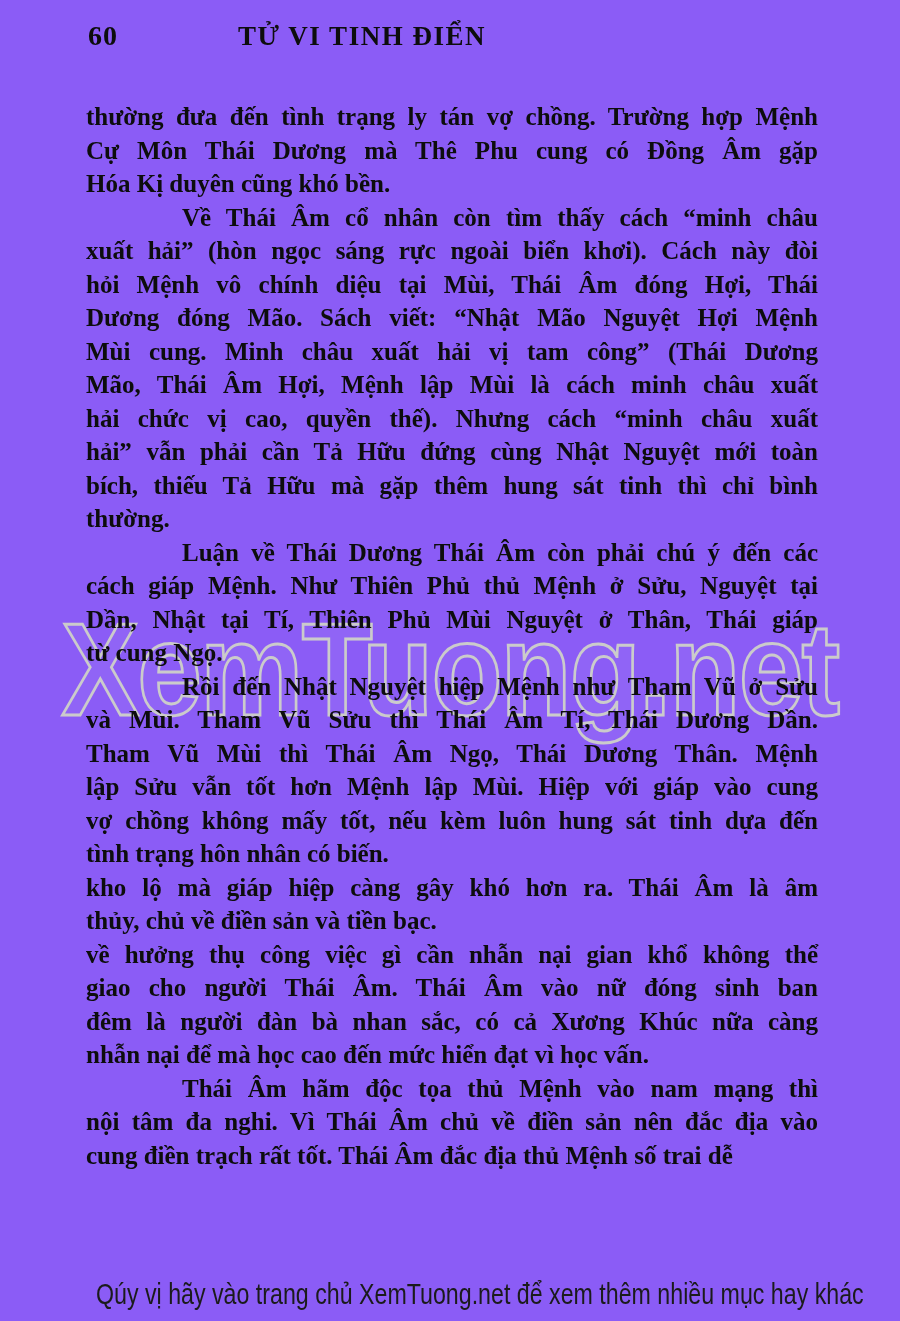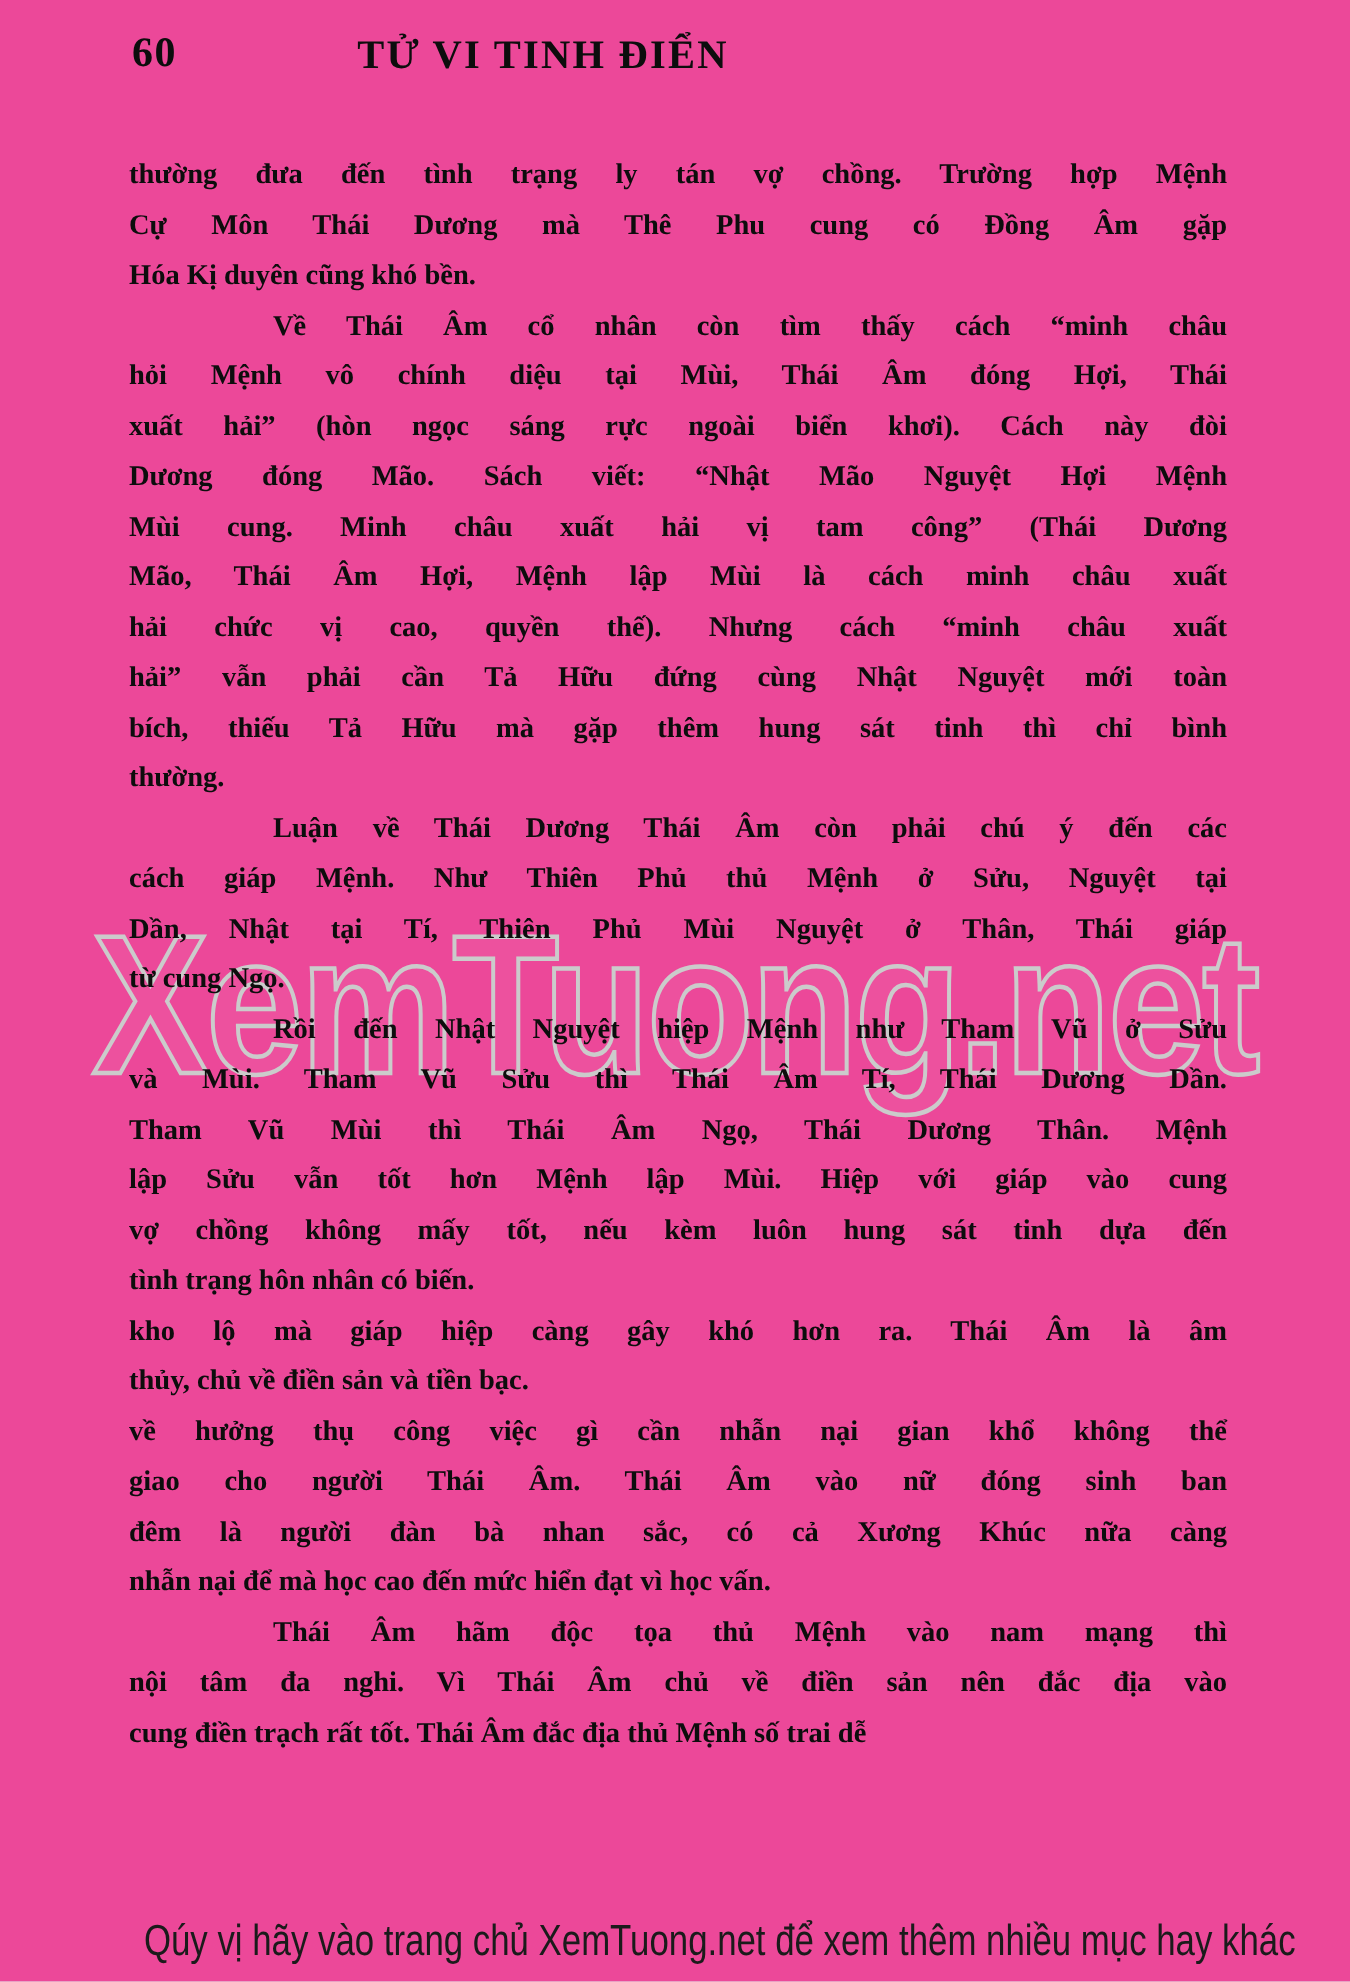--- a/index.html
+++ b/index.html
@@ -5,21 +5,21 @@
   html, body {
     margin: 0;
     padding: 0;
     background: #e8e8e8;
   }
   .page {
     position: relative;
     width: 900px;
     height: 1321px;
     margin: 0 auto;
-    background: #ec4899;
+    background: #8b5cf6;
     overflow: hidden;
     font-family: "Liberation Serif", "DejaVu Serif", serif;
     color: #0d0d0d;
   }
   
   .page-number {
     position: absolute;
     left: 88px;
     top: 20px;
     font-size: 28px;
@@ -60,21 +60,21 @@
   .body-text {
     position: absolute;
     left: 86px;
     top: 100px;
     width: 732px;
     z-index: 1;
   }
   .line {
     height: 33.5px;
     line-height: 33.5px;
-    font-size: 19px;
+    font-size: 25px;
     font-weight: bold;
     text-align: justify;
     text-align-last: justify;
     white-space: normal;
     overflow: visible;
   }
   .line.para-last {
     text-align-last: left;
   }
   .line.para-indent {
@@ -109,22 +109,22 @@
 
   <div class="page-title">TỬ VI TINH ĐIỂN</div>
 
   <div class="watermark">XemTuong.net</div>
 
   <div class="body-text">
       <div class="line">thường đưa đến tình trạng ly tán vợ chồng. Trường hợp Mệnh</div>
       <div class="line">Cự Môn Thái Dương mà Thê Phu cung có Đồng Âm gặp</div>
       <div class="line para-last">Hóa Kị duyên cũng khó bền.</div>
       <div class="line para-indent">Về Thái Âm cổ nhân còn tìm thấy cách “minh châu</div>
+      <div class="line">xuất hải” (hòn ngọc sáng rực ngoài biển khơi). Cách này đòi</div>
       <div class="line">hỏi Mệnh vô chính diệu tại Mùi, Thái Âm đóng Hợi, Thái</div>
-      <div class="line">xuất hải” (hòn ngọc sáng rực ngoài biển khơi). Cách này đòi</div>
       <div class="line">Dương đóng Mão. Sách viết: “Nhật Mão Nguyệt Hợi Mệnh</div>
       <div class="line">Mùi cung. Minh châu xuất hải vị tam công” (Thái Dương</div>
       <div class="line">Mão, Thái Âm Hợi, Mệnh lập Mùi là cách minh châu xuất</div>
       <div class="line">hải chức vị cao, quyền thế). Nhưng cách “minh châu xuất</div>
       <div class="line">hải” vẫn phải cần Tả Hữu đứng cùng Nhật Nguyệt mới toàn</div>
       <div class="line">bích, thiếu Tả Hữu mà gặp thêm hung sát tinh thì chỉ bình</div>
       <div class="line para-last">thường.</div>
       <div class="line para-indent">Luận về Thái Dương Thái Âm còn phải chú ý đến các</div>
       <div class="line">cách giáp Mệnh. Như Thiên Phủ thủ Mệnh ở Sửu, Nguyệt tại</div>
       <div class="line">Dần, Nhật tại Tí, Thiên Phủ Mùi Nguyệt ở Thân, Thái giáp</div>

